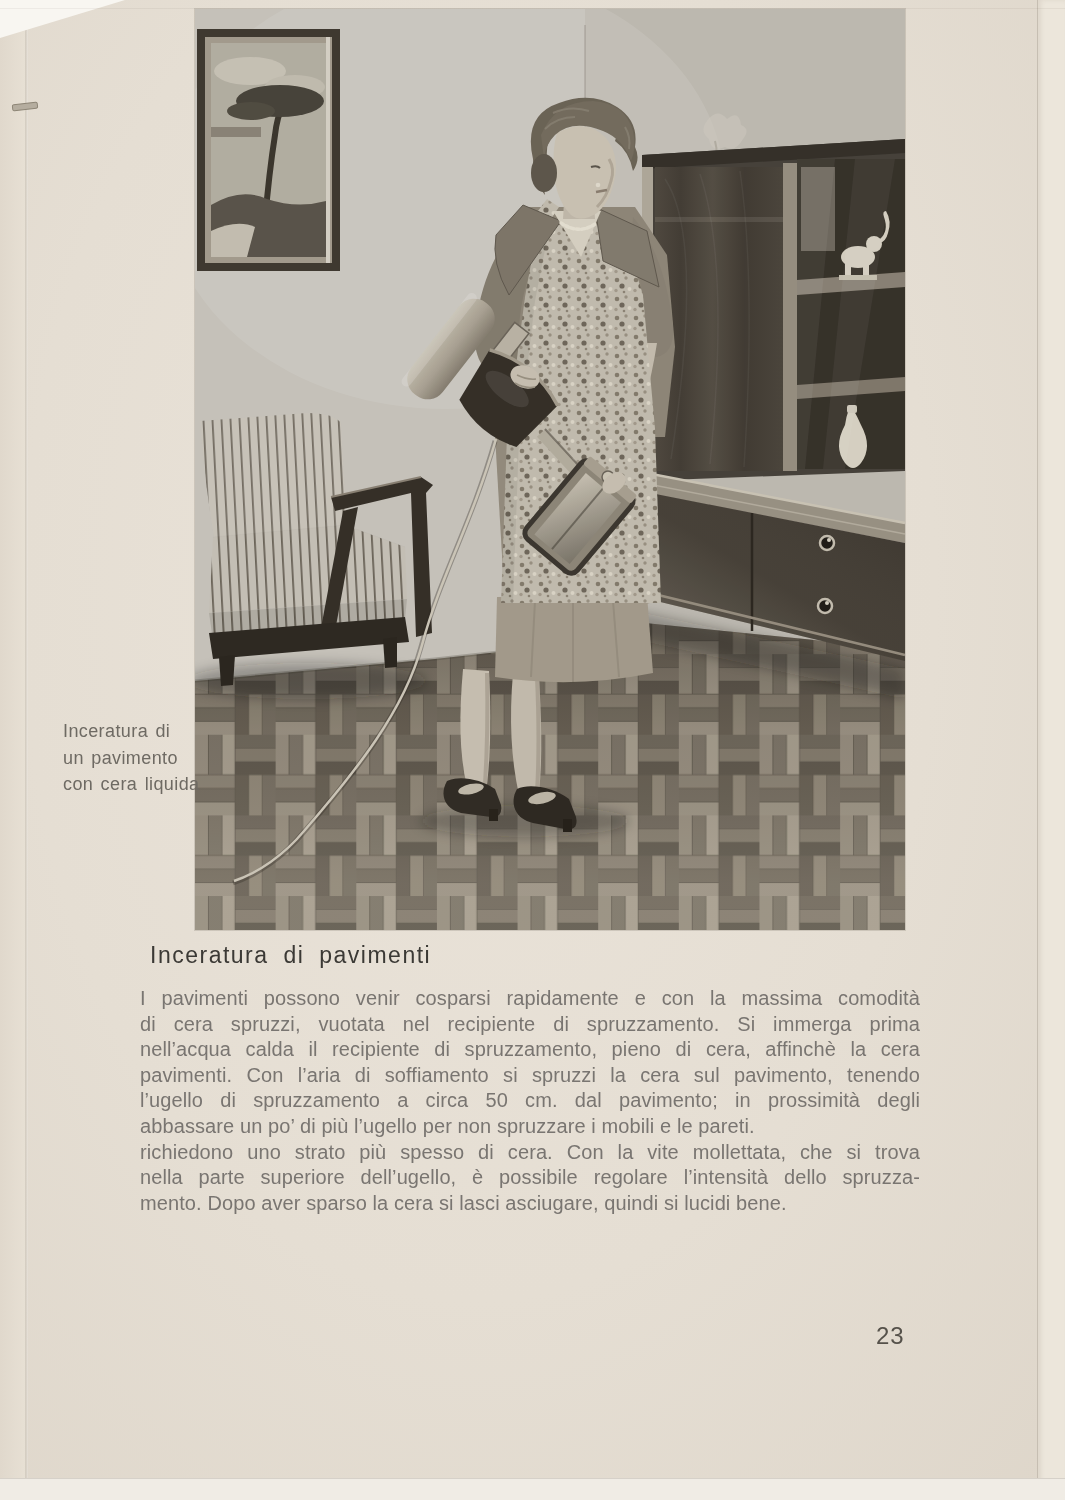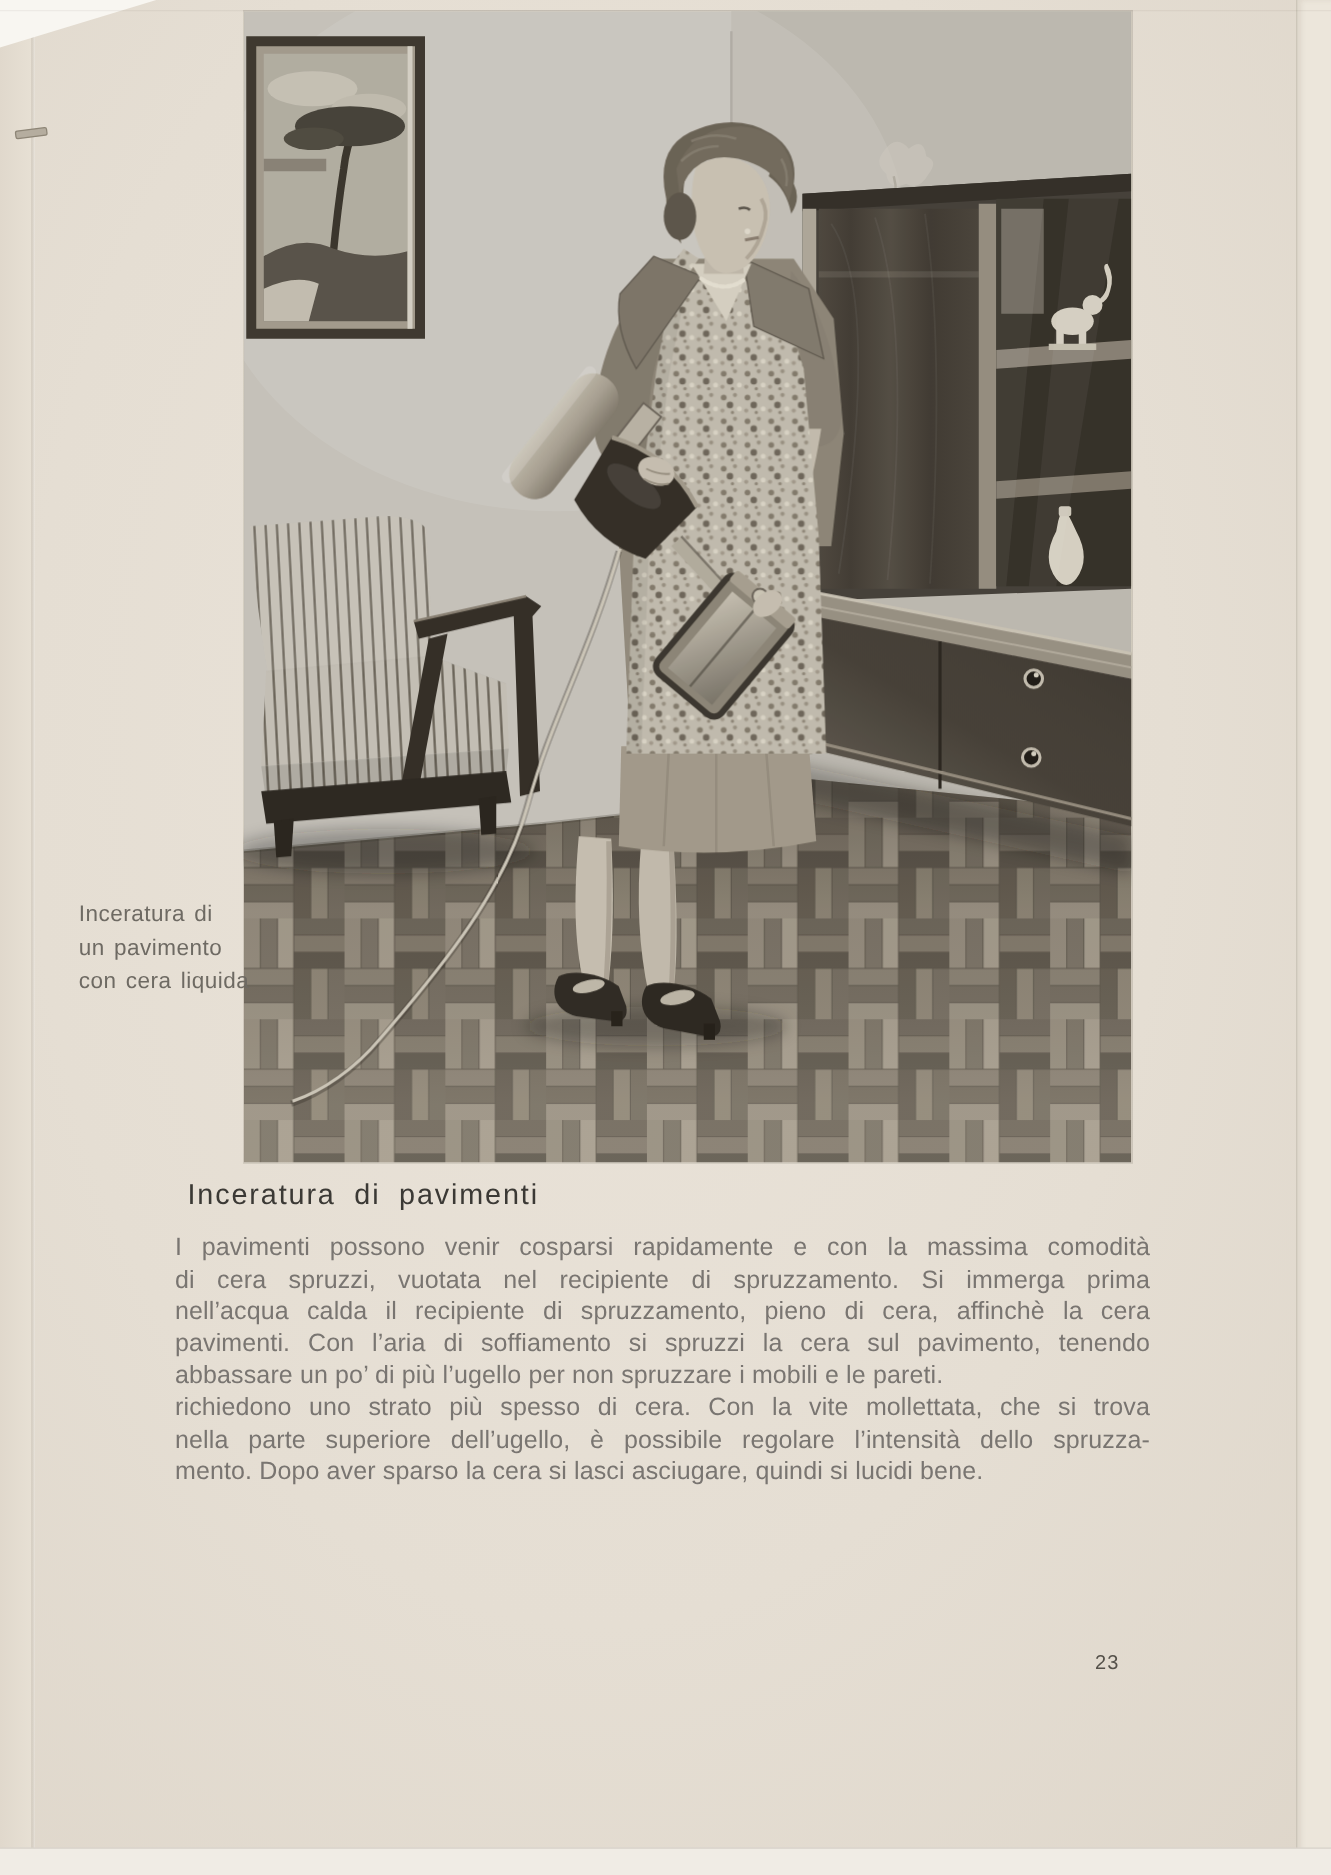--- a/index.html
+++ b/index.html
@@ -33,21 +33,21 @@
     font-size:18px;line-height:26.5px;letter-spacing:0.4px;word-spacing:2px;color:#6e6a63;margin-left:17px;}
 
   .heading{position:absolute;left:150px;top:942px;margin:0;
     font-size:23px;font-weight:400;letter-spacing:1.5px;word-spacing:7px;color:#3b3935;}
 
   .bodytext{position:absolute;left:140px;top:986px;width:780px;color:#797571;
     font-size:20px;line-height:25.6px;letter-spacing:0.1px;}
   .bodytext .line{text-align:justify;text-align-last:justify;white-space:normal;height:25.6px;overflow:visible;}
   .bodytext .line.para-end{text-align-last:left;}
 
-  .pageno{position:absolute;left:876px;top:1322px;font-size:16px;letter-spacing:1px;color:#55514a;}
+  .pageno{position:absolute;left:876px;top:1322px;font-size:24px;letter-spacing:1px;color:#55514a;}
 </style>
 </head>
 <body>
 
 <div class="scan">
   <div class="binding-strip"></div>
   <div class="crease"></div>
   <div class="corner-wedge"></div>
   <div class="staple"></div>
   <div class="right-edge"></div>
@@ -299,20 +299,21 @@
     <div>con cera liquida</div>
   </aside>
 
   <h1 class="heading">Inceratura di pavimenti</h1>
 
   <main class="bodytext">
     <div class="line">I pavimenti possono venir cosparsi rapidamente e con la massima comodità</div>
     <div class="line">di cera spruzzi, vuotata nel recipiente di spruzzamento. Si immerga prima</div>
     <div class="line">nell’acqua calda il recipiente di spruzzamento, pieno di cera, affinchè la cera</div>
     <div class="line">pavimenti. Con l’aria di soffiamento si spruzzi la cera sul pavimento, tenendo</div>
+    <div class="line">l’ugello di spruzzamento a circa 50 cm. dal pavimento; in prossimità degli</div>
     <div class="line para-end">abbassare un po’ di più l’ugello per non spruzzare i mobili e le pareti.</div>
     <div class="line">richiedono uno strato più spesso di cera. Con la vite mollettata, che si trova</div>
     <div class="line">nella parte superiore dell’ugello, è possibile regolare l’intensità dello spruzza-</div>
     <div class="line para-end">mento. Dopo aver sparso la cera si lasci asciugare, quindi si lucidi bene.</div>
   </main>
 
   <div class="pageno">23</div>
 </div>
 
 </body></html>

